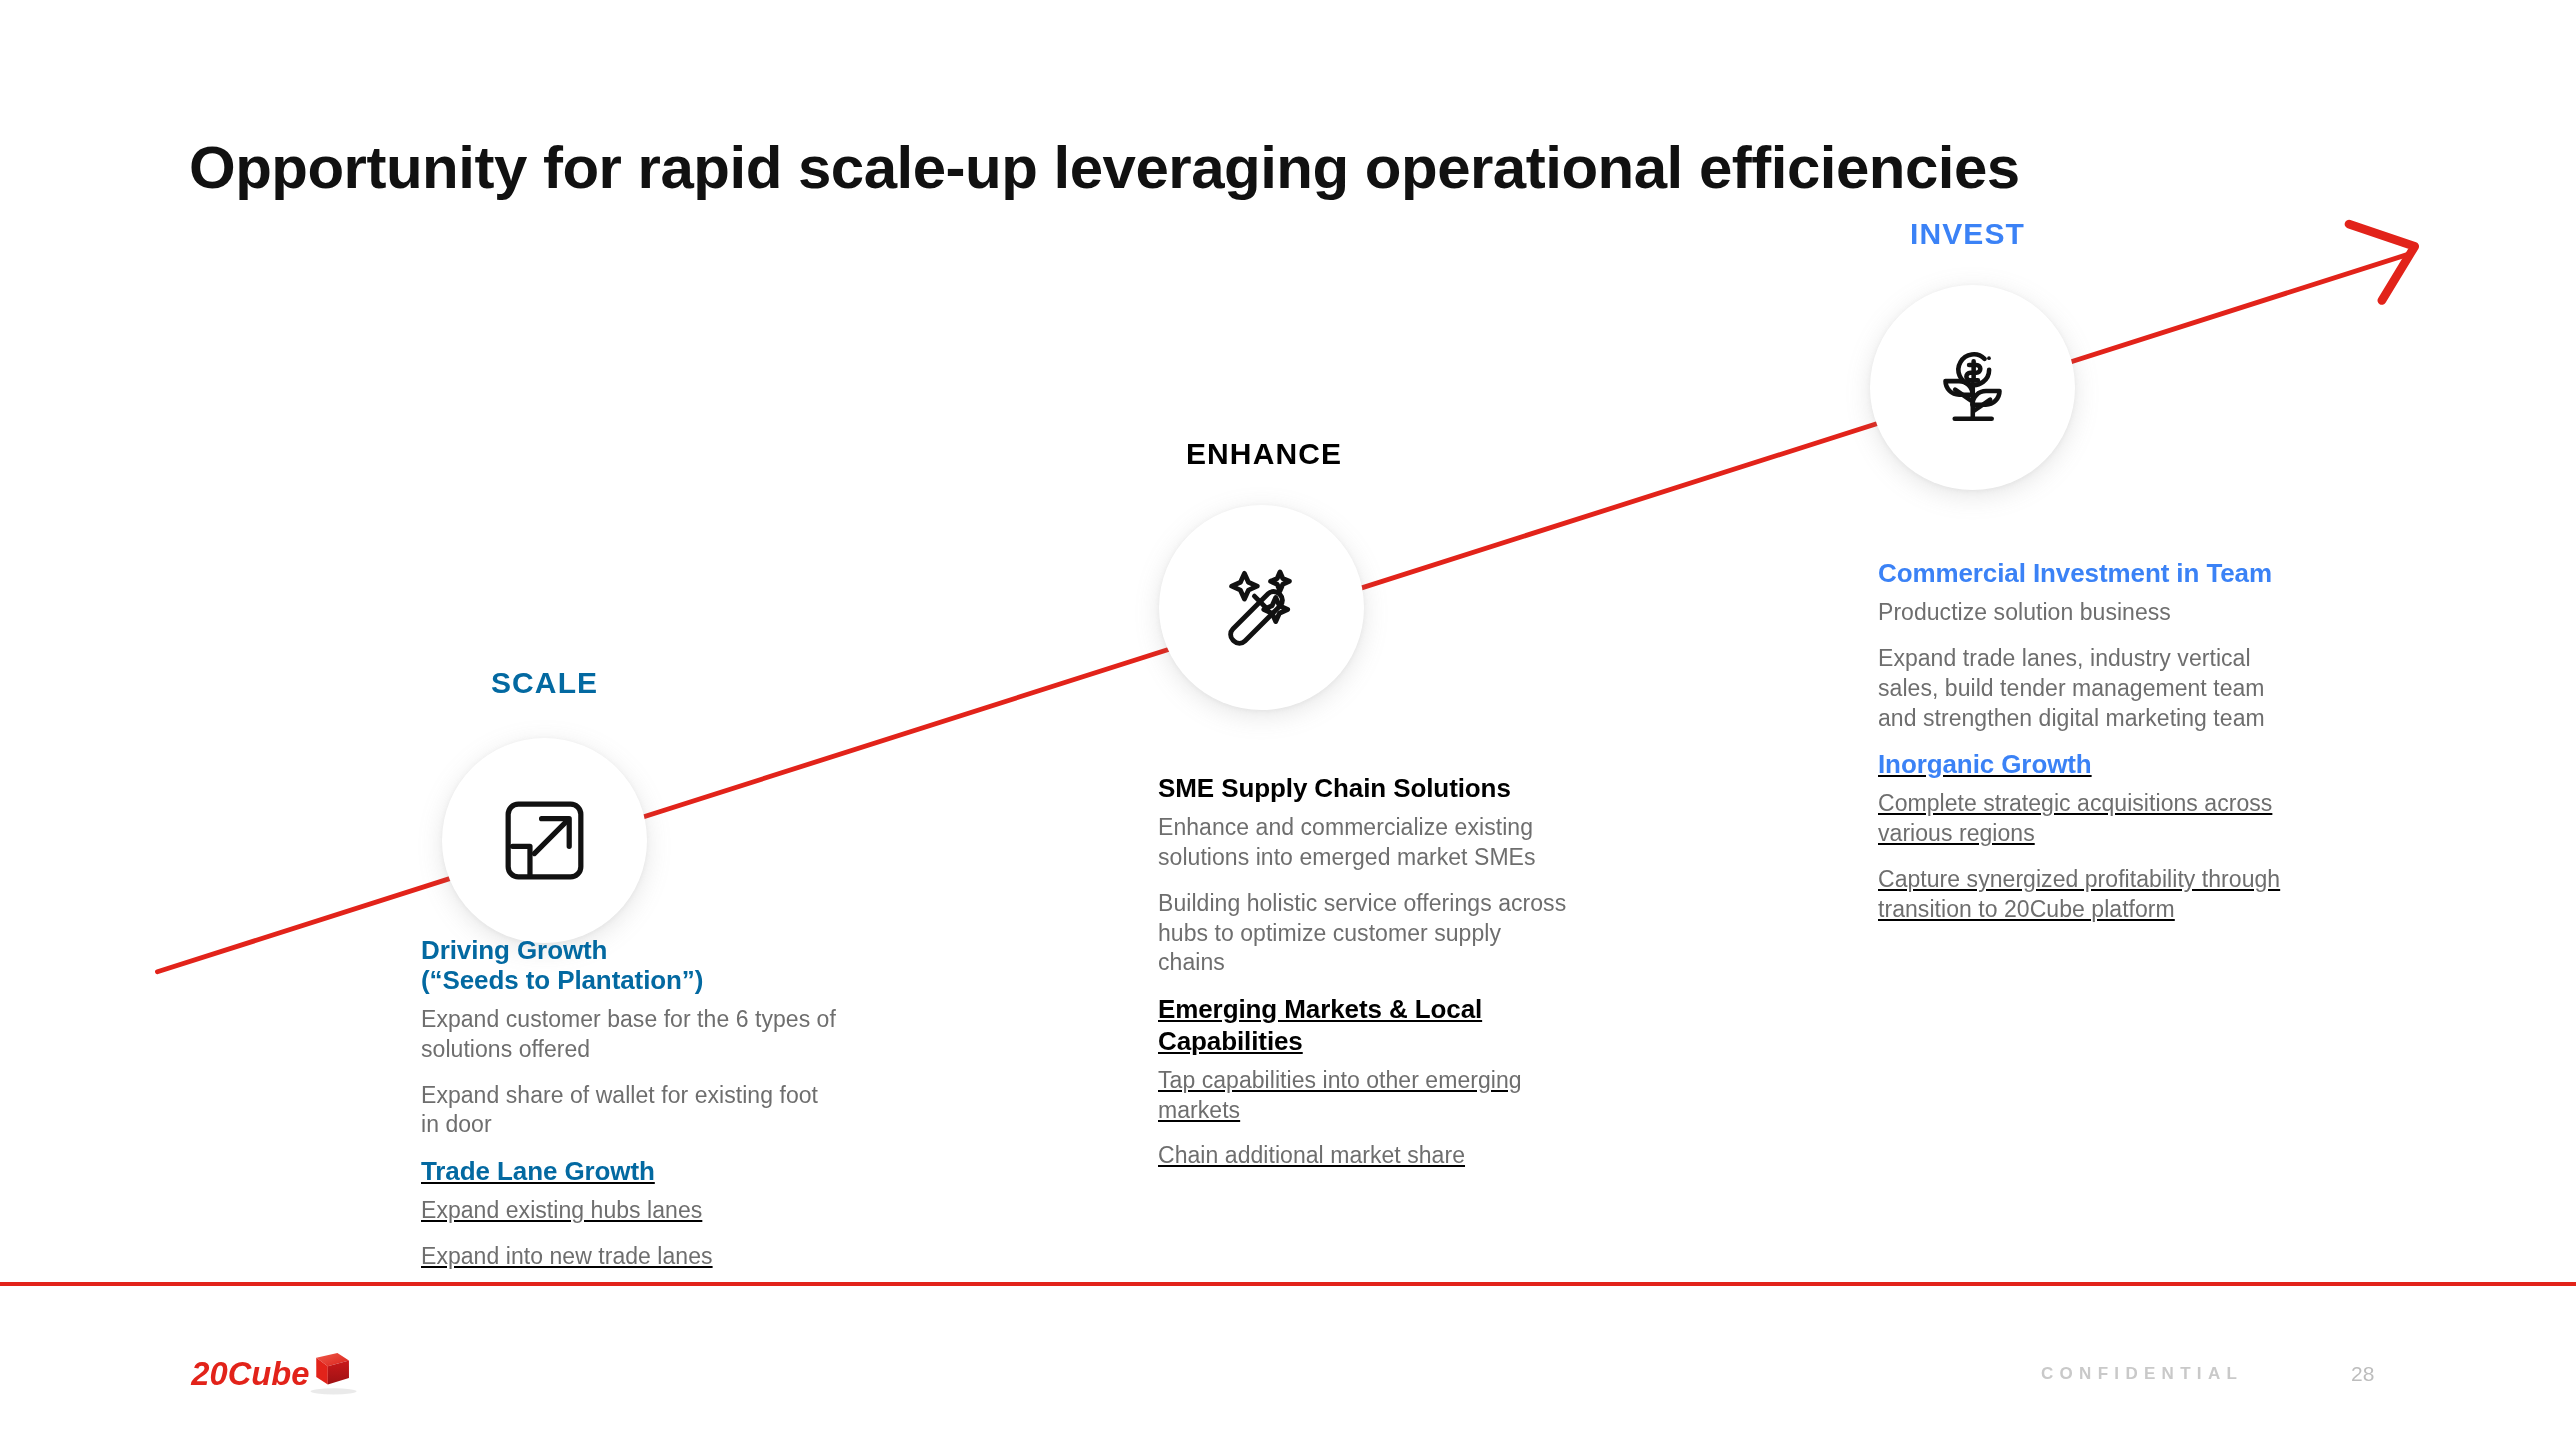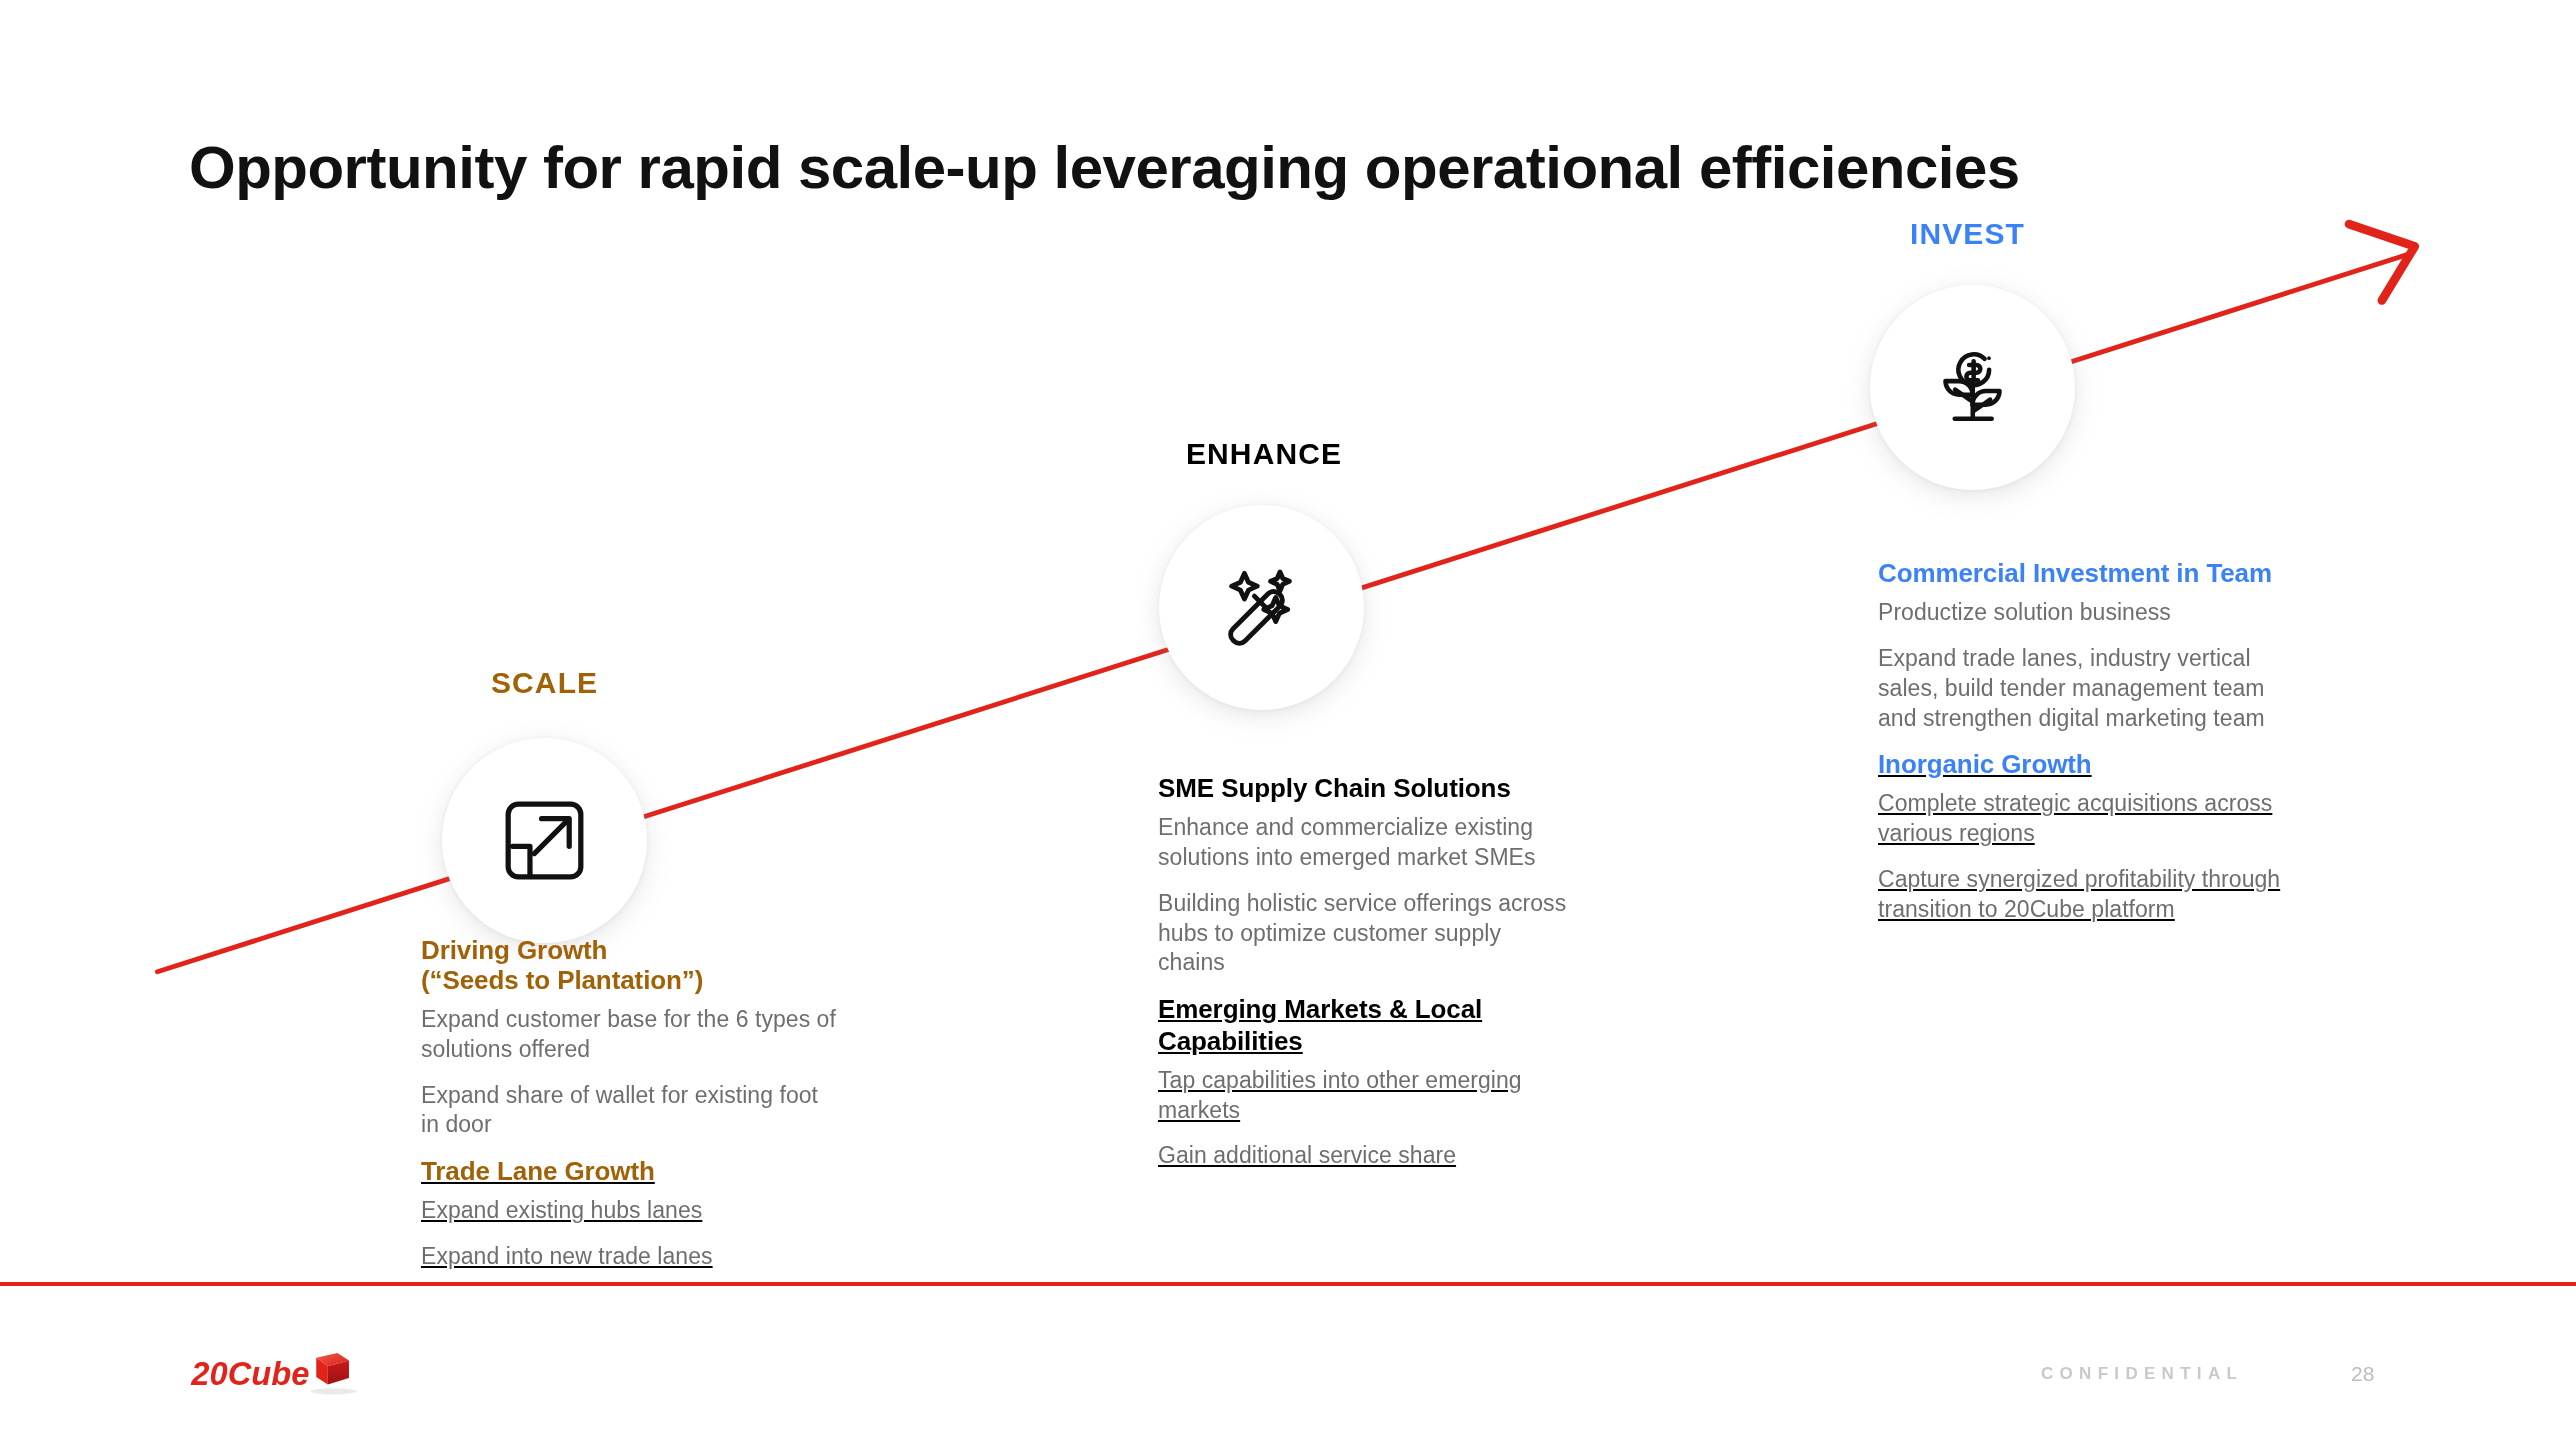--- a/index.html
+++ b/index.html
@@ -46,21 +46,21 @@
     margin-bottom:8.7px; letter-spacing:-0.1px;
   }
   .blk-head + .blk-head { margin-top:0; }
   .blk-body {
     font-size:23px; font-weight:400; color:#6e6e6e;
     line-height:1.30; margin-bottom:15.5px; letter-spacing:0.05px;
   }
   .blk-group { margin-bottom:3.9px; }
   .blk-group:last-child { margin-bottom:0;text-decoration:underline; }
 
-  .red-bright { color:#a16207; }
+  .red-bright { color:#0369a1; }
   .red-dark   { color:#3b82f6; }
   .ink        { color:#000000; }
 
   
   .footer-rule {
     position:absolute; left:0; top:1282px; width:2576px; height:3.9px;
     background:#E2231A;
   }
   .logo { position:absolute; left:189px; top:1350px; width:193px; height:50px; }
   .confidential {
@@ -128,21 +128,21 @@
 
   <div class="block" style="left:1158px; top:773px; width:415px;">
     <div class="blk-group">
       <div class="blk-head ink">SME Supply Chain Solutions</div>
       <div class="blk-body">Enhance and commercialize existing solutions into emerged market SMEs</div>
       <div class="blk-body">Building holistic service offerings across hubs to optimize customer supply chains</div>
     </div>
     <div class="blk-group">
       <div class="blk-head ink" style="margin-top:3.9px;">Emerging Markets &amp; Local Capabilities</div>
       <div class="blk-body">Tap capabilities into other emerging markets</div>
-      <div class="blk-body">Gain additional service share</div>
+      <div class="blk-body">Chain additional market share</div>
     </div>
   </div>
 
   <div class="kicker red-dark" style="left:1910px; top:217px;">INVEST</div>
 
   <div class="stage-circle" style="left:1870px; top:285px;">
     <span>
       <svg width="91" height="91" viewBox="0 0 64 64" fill="none" stroke="#111" stroke-width="3.2" stroke-linecap="round" stroke-linejoin="round">
         <path d="M40.5 11.8 a10.8 10.8 0 1 0 3.2 7.7"></path>
         <circle cx="43.6" cy="11.4" r="1.3" fill="#111" stroke="none"></circle>

